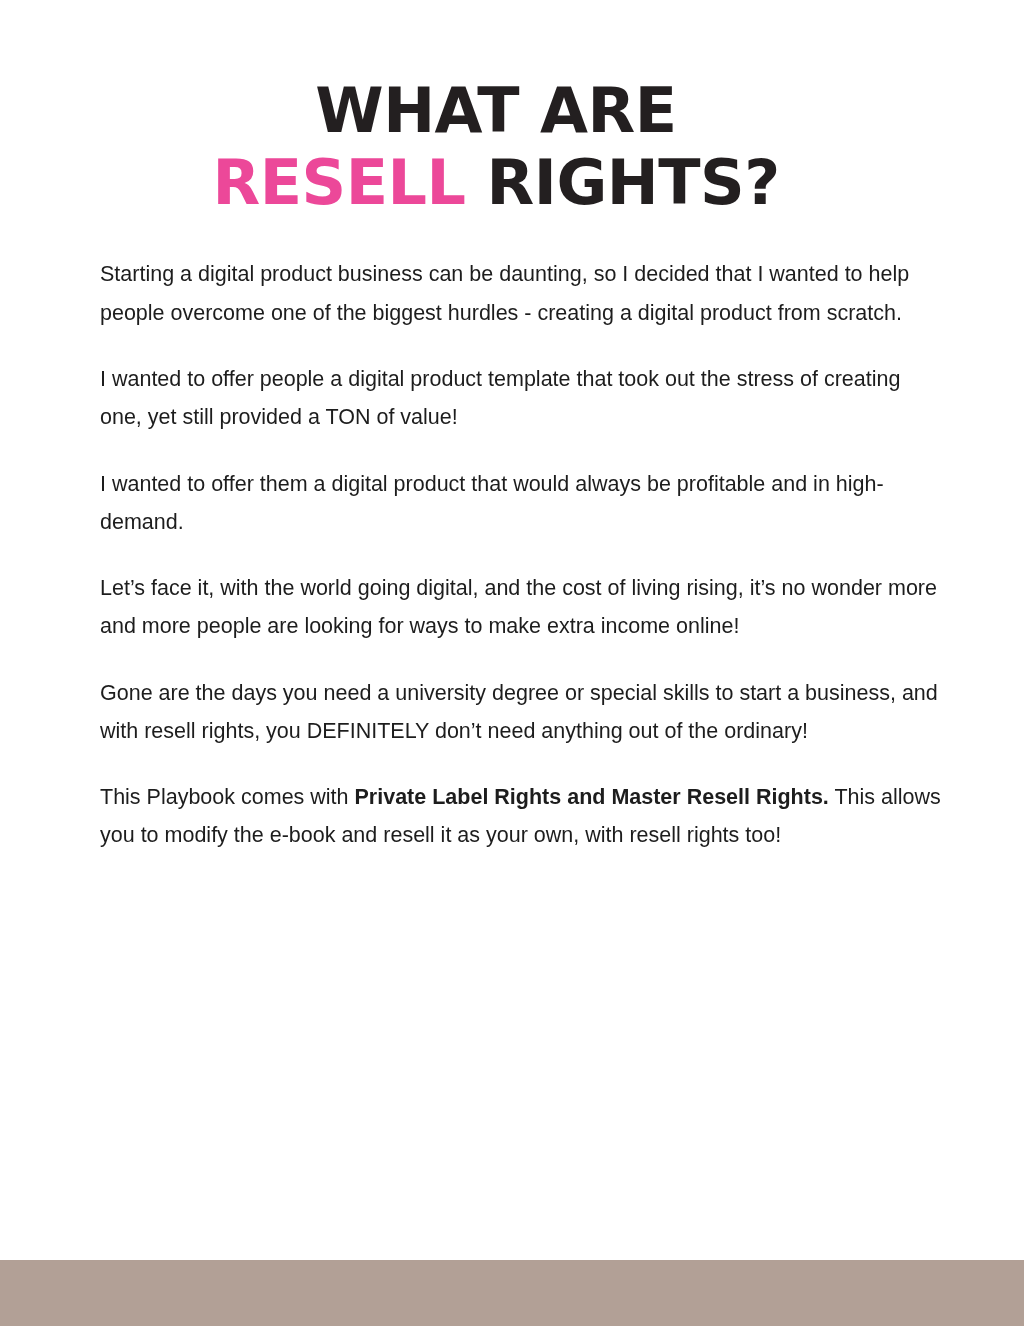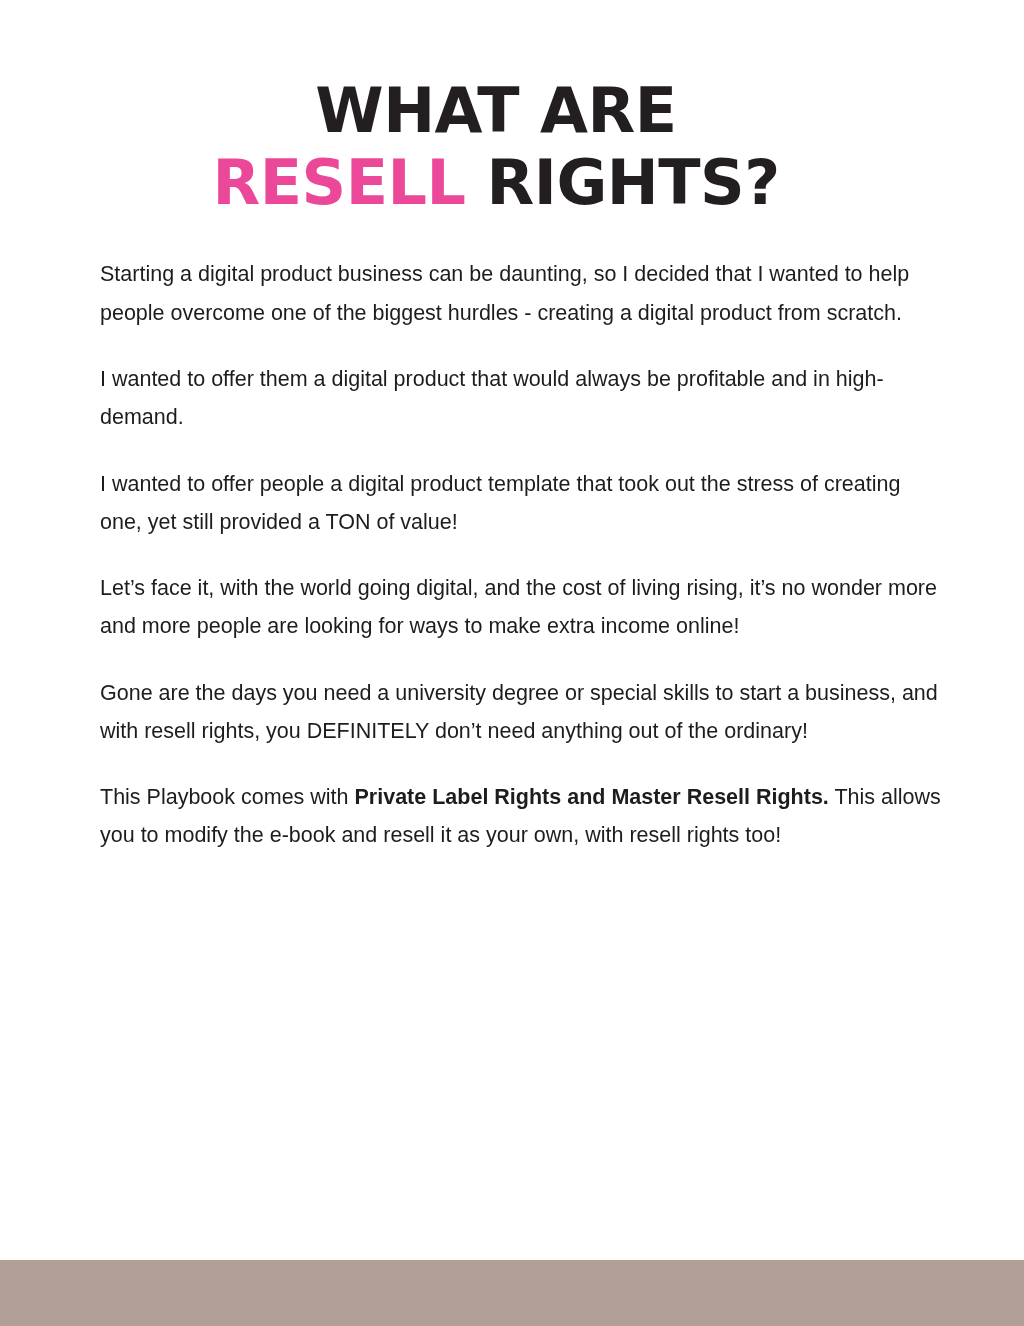--- a/index.html
+++ b/index.html
@@ -78,22 +78,22 @@
 
 <div class="page">
 
   <div class="title-block">
     <div class="title-line title-line-1">WHAT ARE</div>
     <div class="title-line title-line-2"><span class="accent">RESELL</span><span> RIGHTS?</span></div>
   </div>
 
   <div class="body-block">
     <p class="para">Starting a digital product business can be daunting, so I decided that I wanted to help people overcome one of the biggest hurdles - creating a digital product from scratch.</p>
+    <p class="para">I wanted to offer people a digital product template that took out the stress of creating one, yet still provided a TON of value!</p>
     <p class="para">I wanted to offer them a digital product that would always be profitable and in high-demand.</p>
-    <p class="para">I wanted to offer people a digital product template that took out the stress of creating one, yet still provided a TON of value!</p>
     <p class="para">Let’s face it, with the world going digital, and the cost of living rising, it’s no wonder more and more people are looking for ways to make extra income online!</p>
     <p class="para">Gone are the days you need a university degree or special skills to start a business, and with resell rights, you DEFINITELY don’t need anything out of the ordinary!</p>
     <p class="para"><span>This Playbook comes with </span><b>Private Label Rights and Master Resell Rights.</b><span> This allows you to modify the e-book and resell it as your own, with resell rights too!</span></p>
   </div>
 
   <div class="footer-bar"></div>
 
 </div>
 
 </body></html>

